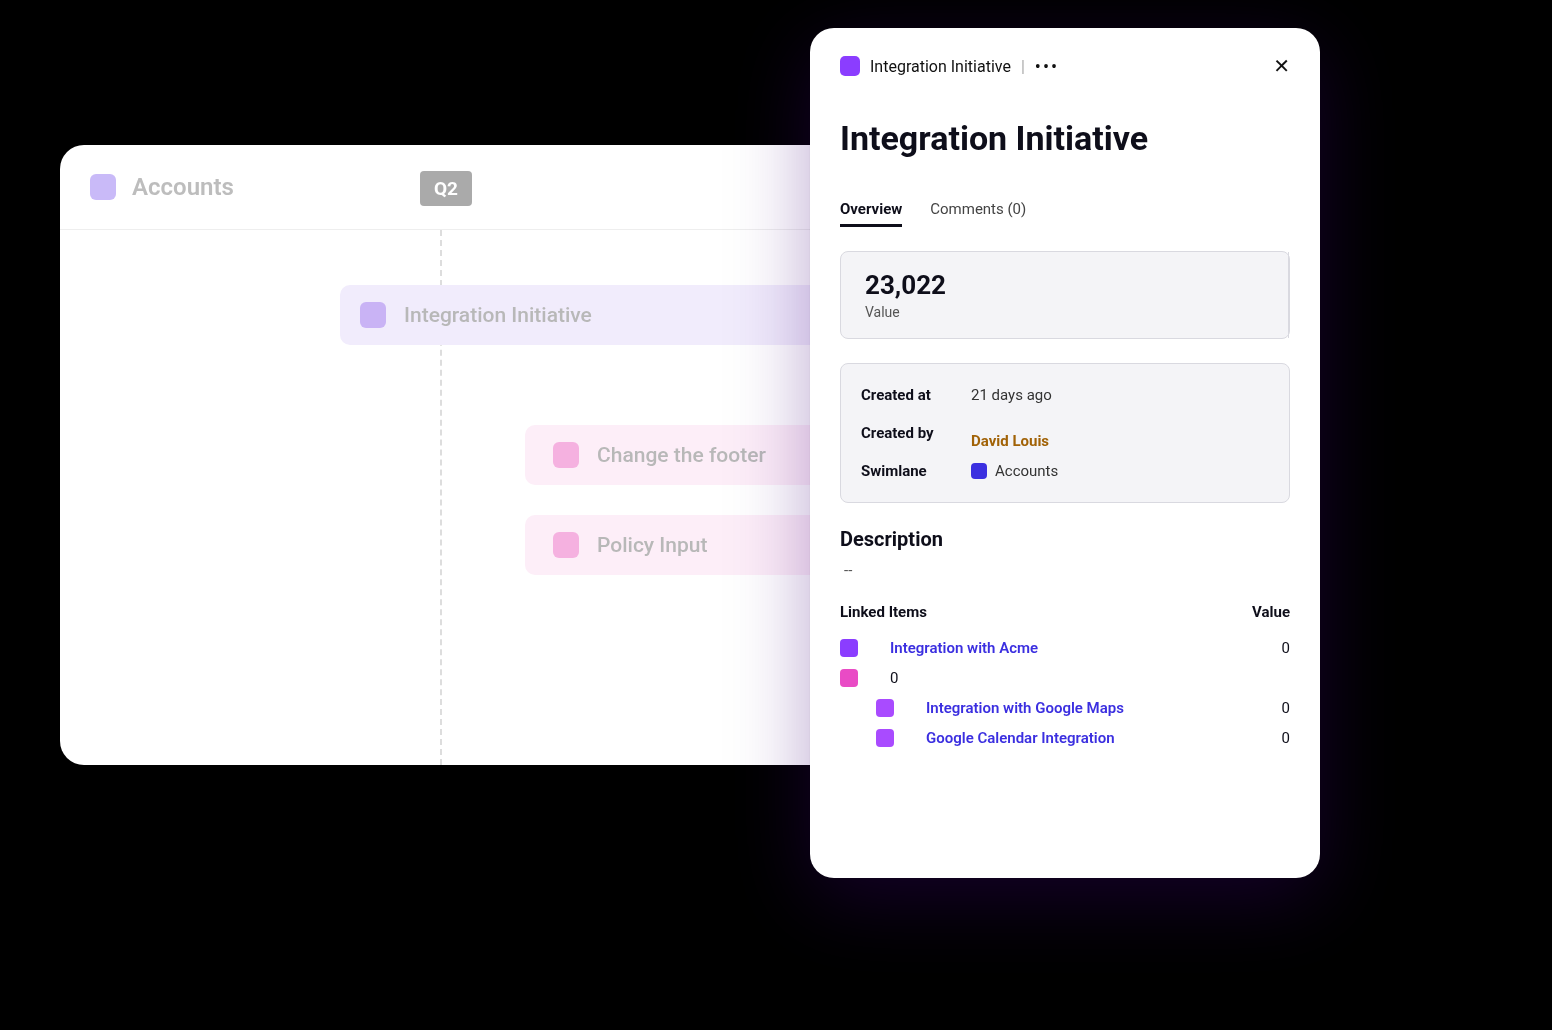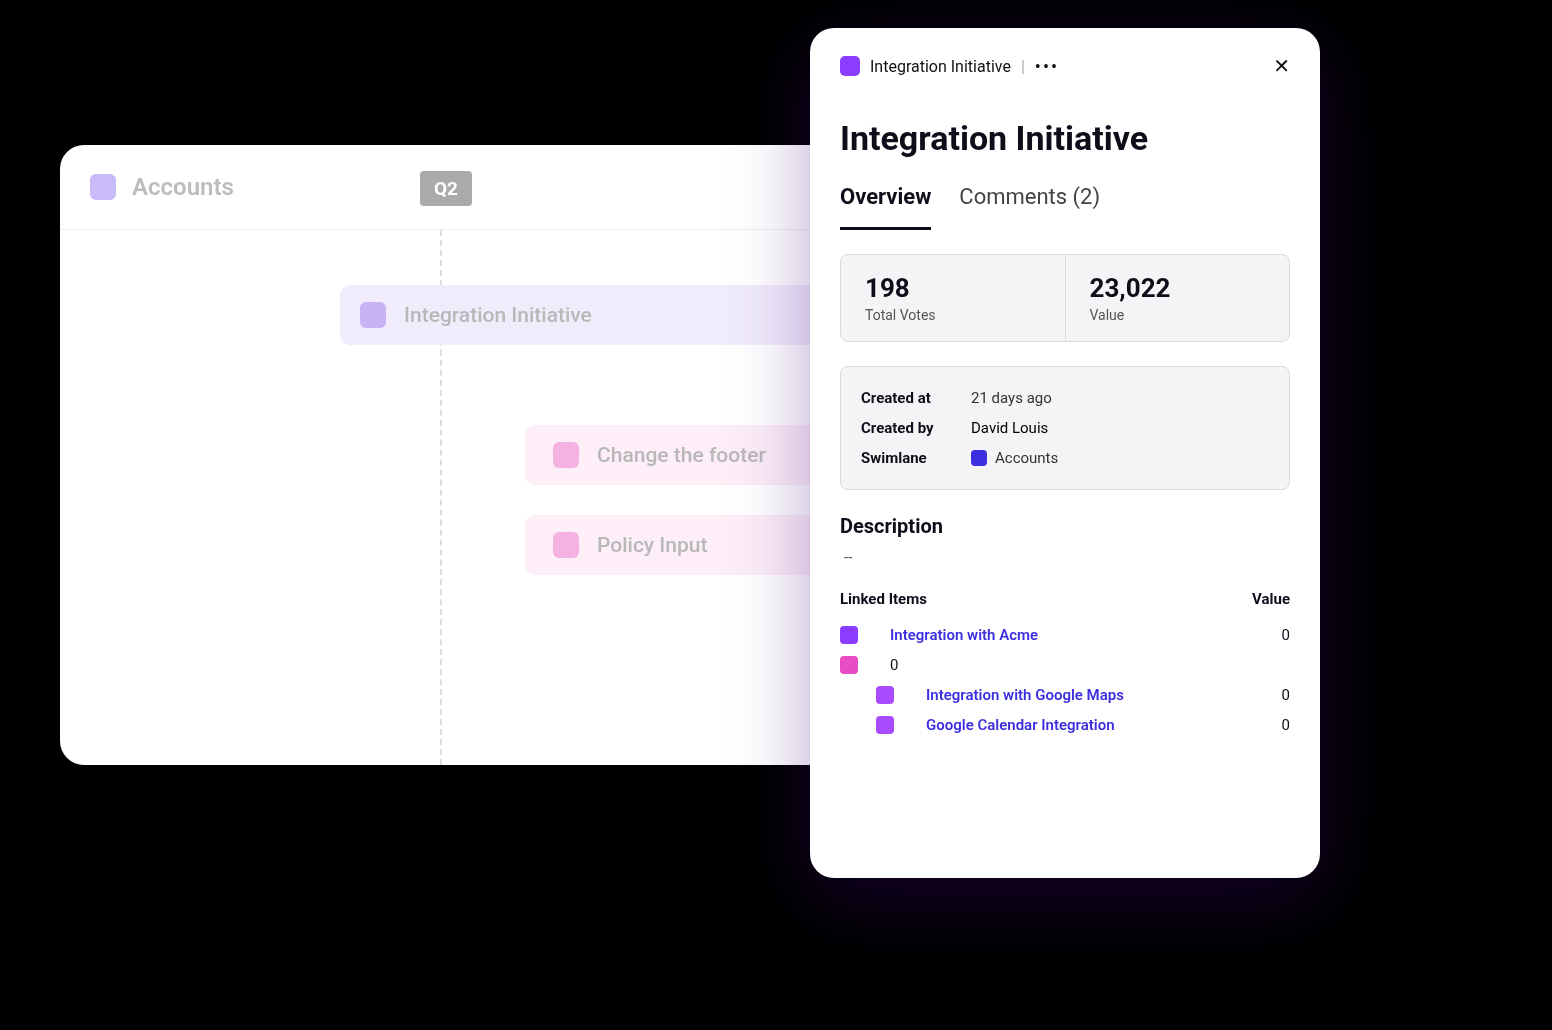--- a/index.html
+++ b/index.html
@@ -134,24 +134,25 @@
     font-weight: 700;
     color: #0e0e1a;
     margin-bottom: 26px;
   }
   .tabs {
     display: flex;
     gap: 28px;
     margin-bottom: 24px;
   }
   .tab {
-    font-size: 22px;
+    font-size: 15px;
     color: #444;
-    padding-bottom: 18px;
+    padding-bottom: 6px;
     cursor: pointer;
+    margin-top: 16px;
   }
   .tab.active {
     font-weight: 700;
     color: #0e0e1a;
     border-bottom: 3px solid #0e0e1a;
   }
   .stats {
     display: flex;
     border: 1.5px solid #d9d9e0;
     border-radius: 8px;
@@ -185,21 +186,21 @@
     align-items: center;
     padding: 6px 0;
     font-size: 15px;
   }
   .meta-row .k {
     width: 110px;
     font-weight: 700;
     color: #0e0e1a;
   }
   .meta-row .v { color: #333; }
-  .meta-row .v.link { color: #000000; font-weight: 400; }
+  .meta-row .v.link { color: #a16207; font-weight: 700; margin-top: 16px; }
   .meta-row .sw-chip {
     width: 16px;
     height: 16px;
     border-radius: 4px;
     background: #3b2fe0;
     margin-right: 8px;
   }
   .section-h {
     font-size: 20px;
     font-weight: 700;
@@ -280,28 +281,24 @@
     <span class="crumb">Integration Initiative</span>
     <span class="sep">|</span>
     <span class="more">•••</span>
     <span class="close">✕</span>
   </div>
 
   <h1 class="panel-title">Integration Initiative</h1>
 
   <div class="tabs">
     <div class="tab active">Overview</div>
-    <div class="tab">Comments (2)</div>
+    <div class="tab">Comments (0)</div>
   </div>
 
   <div class="stats">
-    <div class="stat">
-      <div class="num">198</div>
-      <div class="lbl">Total Votes</div>
-    </div>
     <div class="stat">
       <div class="num">23,022</div>
       <div class="lbl">Value</div>
     </div>
   </div>
 
   <div class="meta">
     <div class="meta-row">
       <span class="k">Created at</span>
       <span class="v">21 days ago</span>

